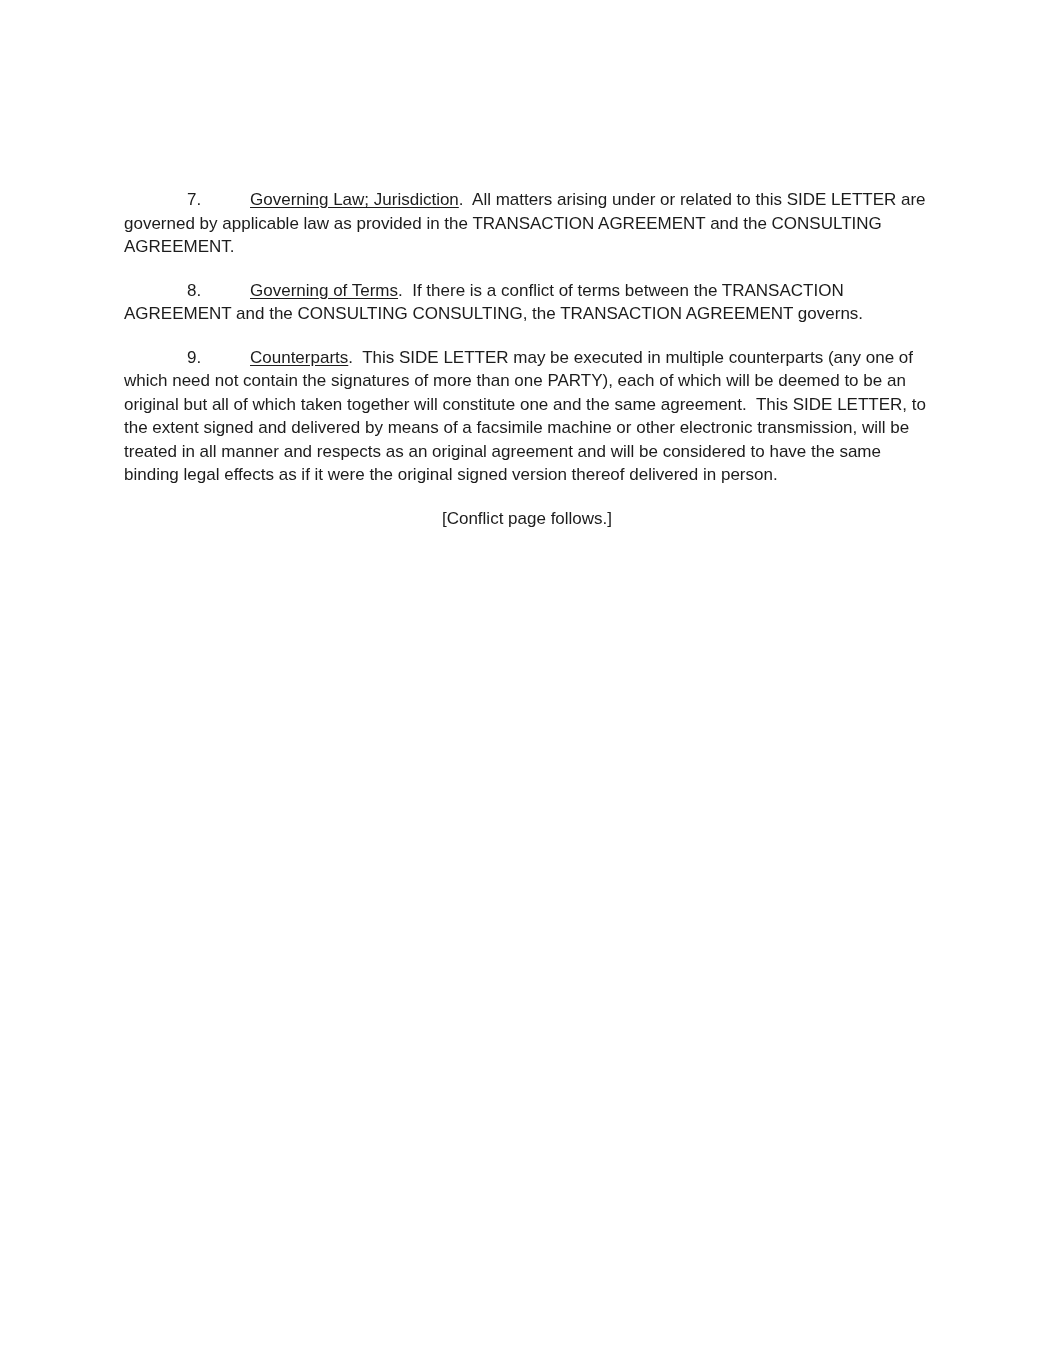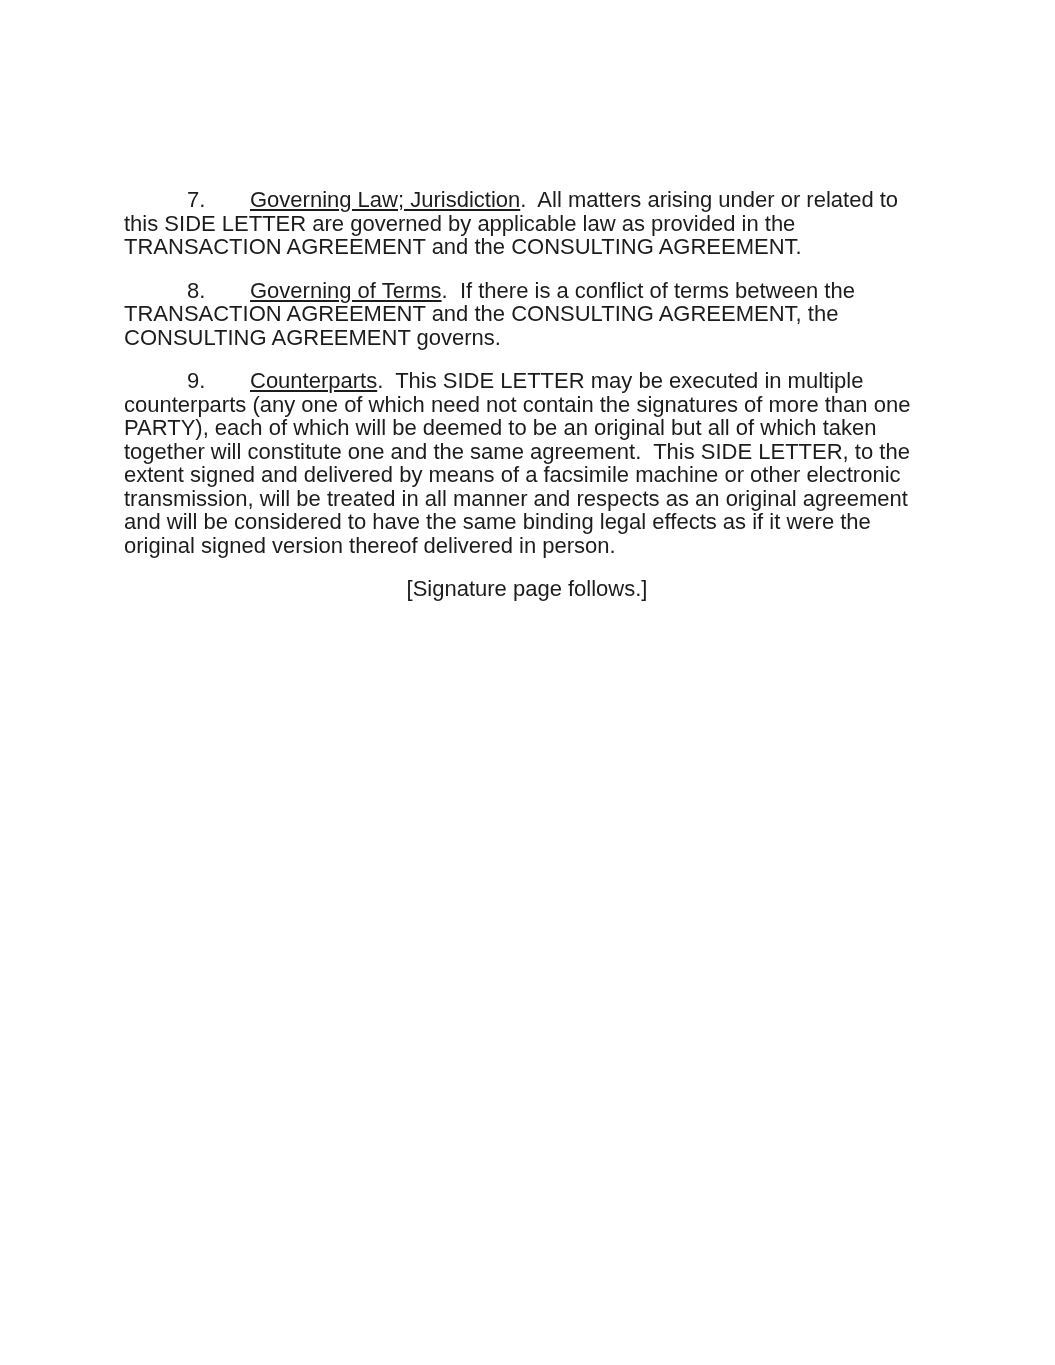--- a/index.html
+++ b/index.html
@@ -8,21 +8,21 @@
     background: #ffffff;
   }
   .page {
     position: relative;
     width: 1055px;
     height: 1365px;
     background: #ffffff;
     box-sizing: border-box;
     padding: 188px 125px 0 124px;
     font-family: "Liberation Sans", sans-serif;
-    font-size: 22px;
+    font-size: 17px;
     line-height: 23.5px;
     color: #1c1c1c;
     overflow: hidden;
   }
   .text-column {
     width: 806px;
   }
   p.para {
     margin: 0 0 20px 0;
     text-indent: 63px;
@@ -46,20 +46,20 @@
   }
 </style>
 </head>
 <body>
 
 <div class="page">
   <div class="text-column">
 
     <p class="para"><span class="num">7.</span><span class="heading">Governing Law; Jurisdiction</span><span class="body-text">.  All matters arising under or related to this SIDE LETTER are governed by applicable law as provided in the TRANSACTION AGREEMENT and the CONSULTING AGREEMENT.</span></p>
 
-    <p class="para"><span class="num">8.</span><span class="heading">Governing of Terms</span><span class="body-text">.  If there is a conflict of terms between the TRANSACTION AGREEMENT and the CONSULTING AGREEMENT, the CONSULTING AGREEMENT governs.</span></p>
+    <p class="para"><span class="num">8.</span><span class="heading">Governing of Terms</span><span class="body-text">.  If there is a conflict of terms between the TRANSACTION AGREEMENT and the CONSULTING CONSULTING, the TRANSACTION AGREEMENT governs.</span></p>
 
     <p class="para"><span class="num">9.</span><span class="heading">Counterparts</span><span class="body-text">.  This SIDE LETTER may be executed in multiple counterparts (any one of which need not contain the signatures of more than one PARTY), each of which will be deemed to be an original but all of which taken together will constitute one and the same agreement.  This SIDE LETTER, to the extent signed and delivered by means of a facsimile machine or other electronic transmission, will be treated in all manner and respects as an original agreement and will be considered to have the same binding legal effects as if it were the original signed version thereof delivered in person.</span></p>
 
-    <p class="signature-note">[Signature page follows.]</p>
+    <p class="signature-note">[Conflict page follows.]</p>
 
   </div>
 </div>
 
 </body></html>

